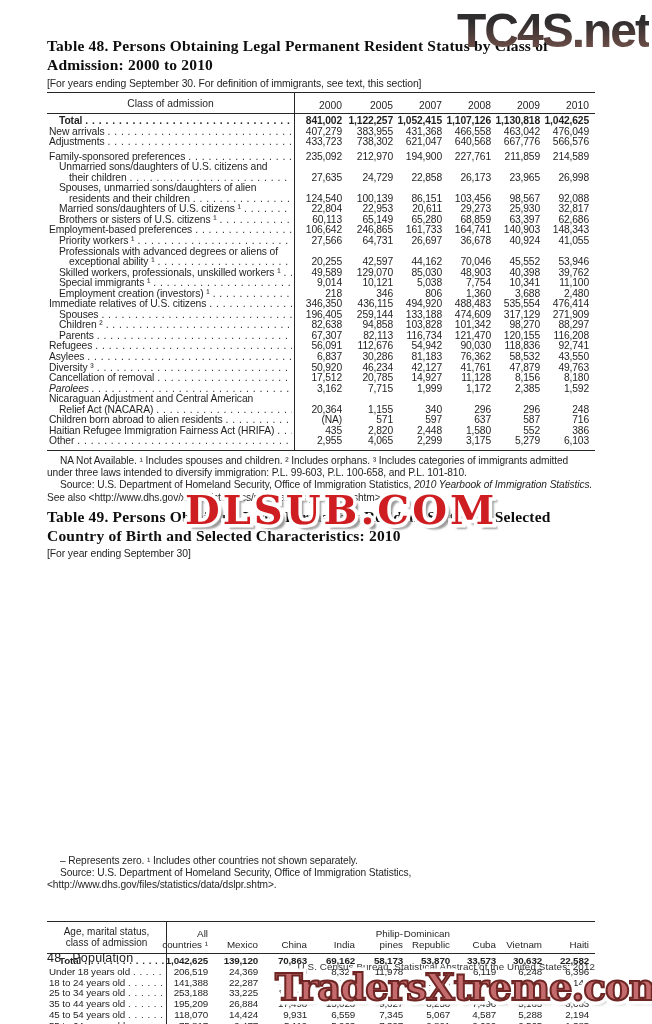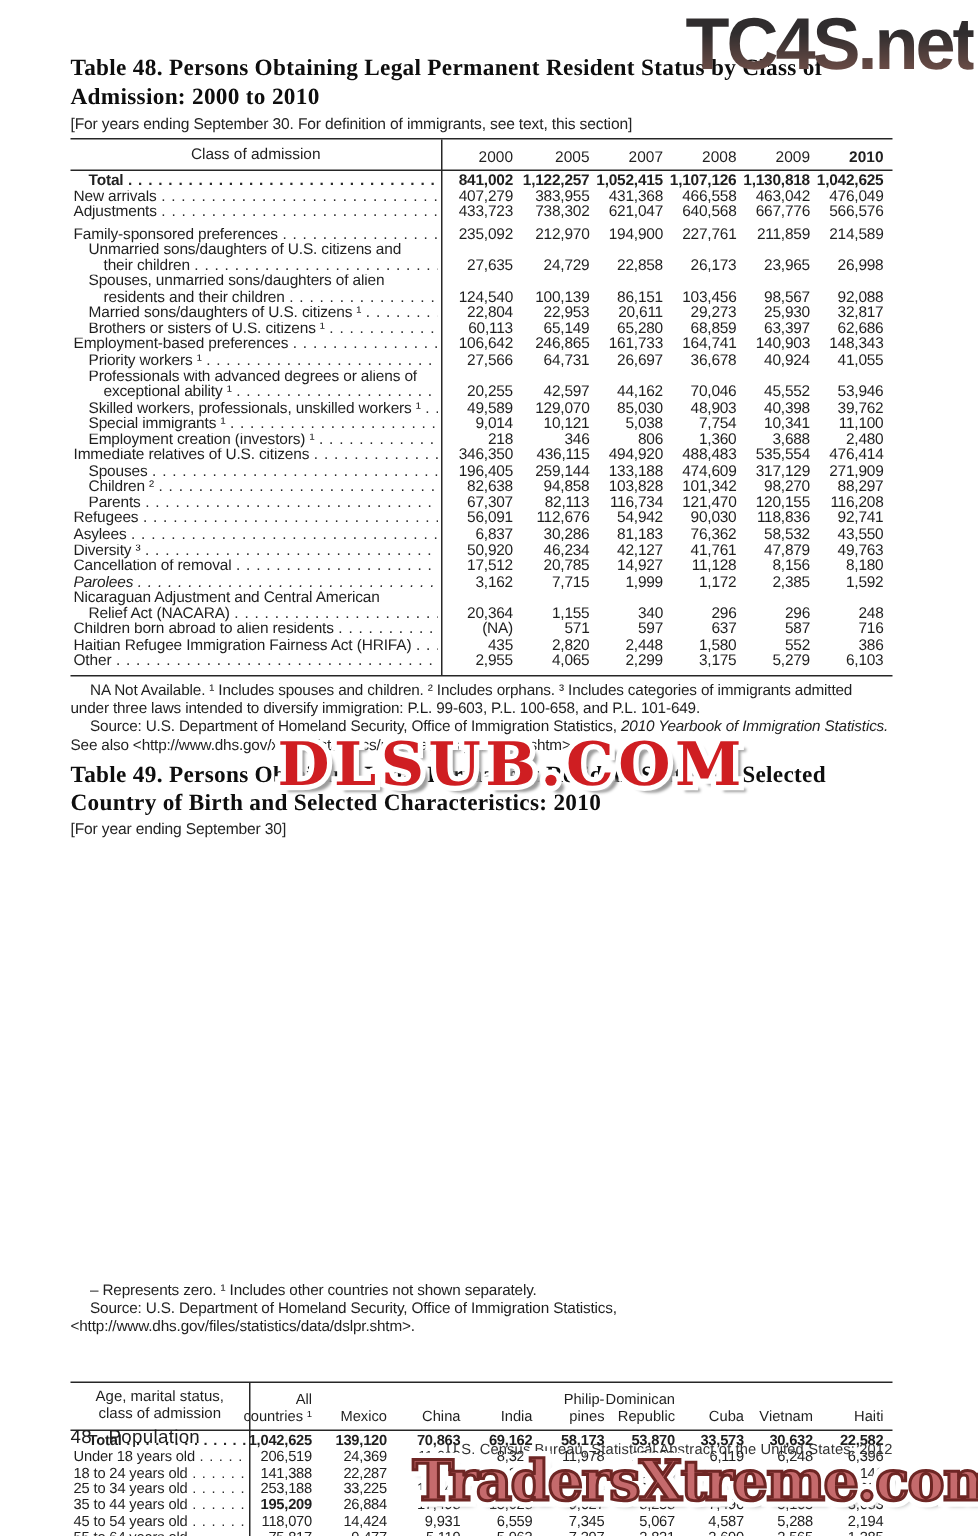--- a/index.html
+++ b/index.html
@@ -94,21 +94,21 @@
           </div>
           <div class="hc" style="width: 49px;">
             <div>2007</div>
           </div>
           <div class="hc" style="width: 49px;">
             <div>2008</div>
           </div>
           <div class="hc" style="width: 49px;">
             <div>2009</div>
           </div>
-          <div class="hc" style="width: 49px; font-weight: bold;">
+          <div class="hc" style="width: 49px;">
             <div>2010</div>
           </div>
         </div>
     </div>
     <div class="tbody">
         <div class="trow b">
           <div class="la" style="width: 247px;">
             <div class="lline">
               <span class="lbl i1">Total</span>
               <span class="dots"></span>
@@ -872,21 +872,21 @@
             </div>
             <div class="c" style="width: 49px;">
               <span>6,103</span>
             </div>
           </div>
         </div>
       </div>
   </div>
 
   <div class="abs foot" style="top:455px">
-    <p>NA Not Available. ¹ Includes spouses and children. ² Includes orphans. ³ Includes categories of immigrants admitted under three laws intended to diversify immigration: P.L. 99-603, P.L. 100-658, and P.L. 101-649.</p>
+    <p>NA Not Available. ¹ Includes spouses and children. ² Includes orphans. ³ Includes categories of immigrants admitted under three laws intended to diversify immigration: P.L. 99-603, P.L. 100-658, and P.L. 101-810.</p>
     <p><span>Source: U.S. Department of Homeland Security, Office of Immigration Statistics, </span><span class="italic">2010 Yearbook of Immigration Statistics.</span><span> See also &lt;http://www.dhs.gov/ximgtn/statistics/publications/yearbook.shtm&gt;.</span></p>
   </div>
 
   <div class="abs" style="top:507px">
     <div class="tbl-title">Table 49. Persons Obtaining Legal Permanent Resident Status by Selected</div>
     <div class="tbl-title">Country of Birth and Selected Characteristics: 2010</div>
   </div>
   <div class="abs tbl-note" style="top:548px">[For year ending September 30]</div>
 
   <div class="abs tbl t49" id="t49" style="top:562px">
@@ -1079,21 +1079,21 @@
           </div>
         </div>
         <div class="trow">
           <div class="la" style="width: 119px;">
             <div class="lline">
               <span class="lbl i0">35 to 44 years old</span>
               <span class="dots"></span>
             </div>
           </div>
           <div class="vals">
-            <div class="c" style="width: 42px; font-weight: bold;">
+            <div class="c" style="width: 42px;">
               <span>195,209</span>
             </div>
             <div class="c" style="width: 50px;">
               <span>26,884</span>
             </div>
             <div class="c" style="width: 49px;">
               <span>17,498</span>
             </div>
             <div class="c" style="width: 48px;">
               <span>15,028</span>

